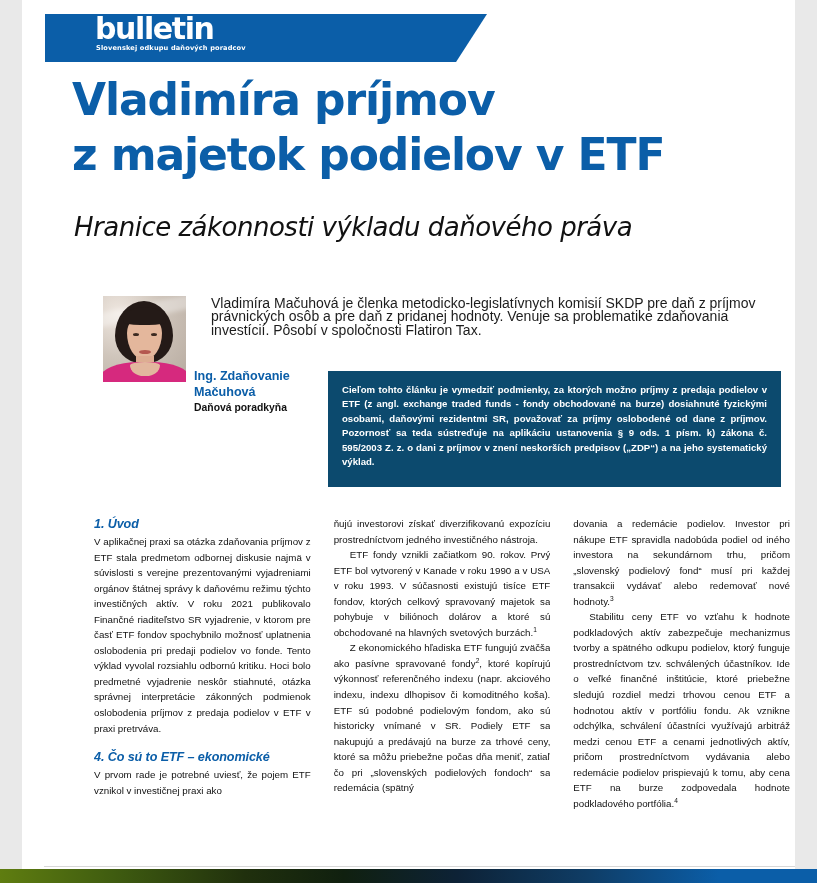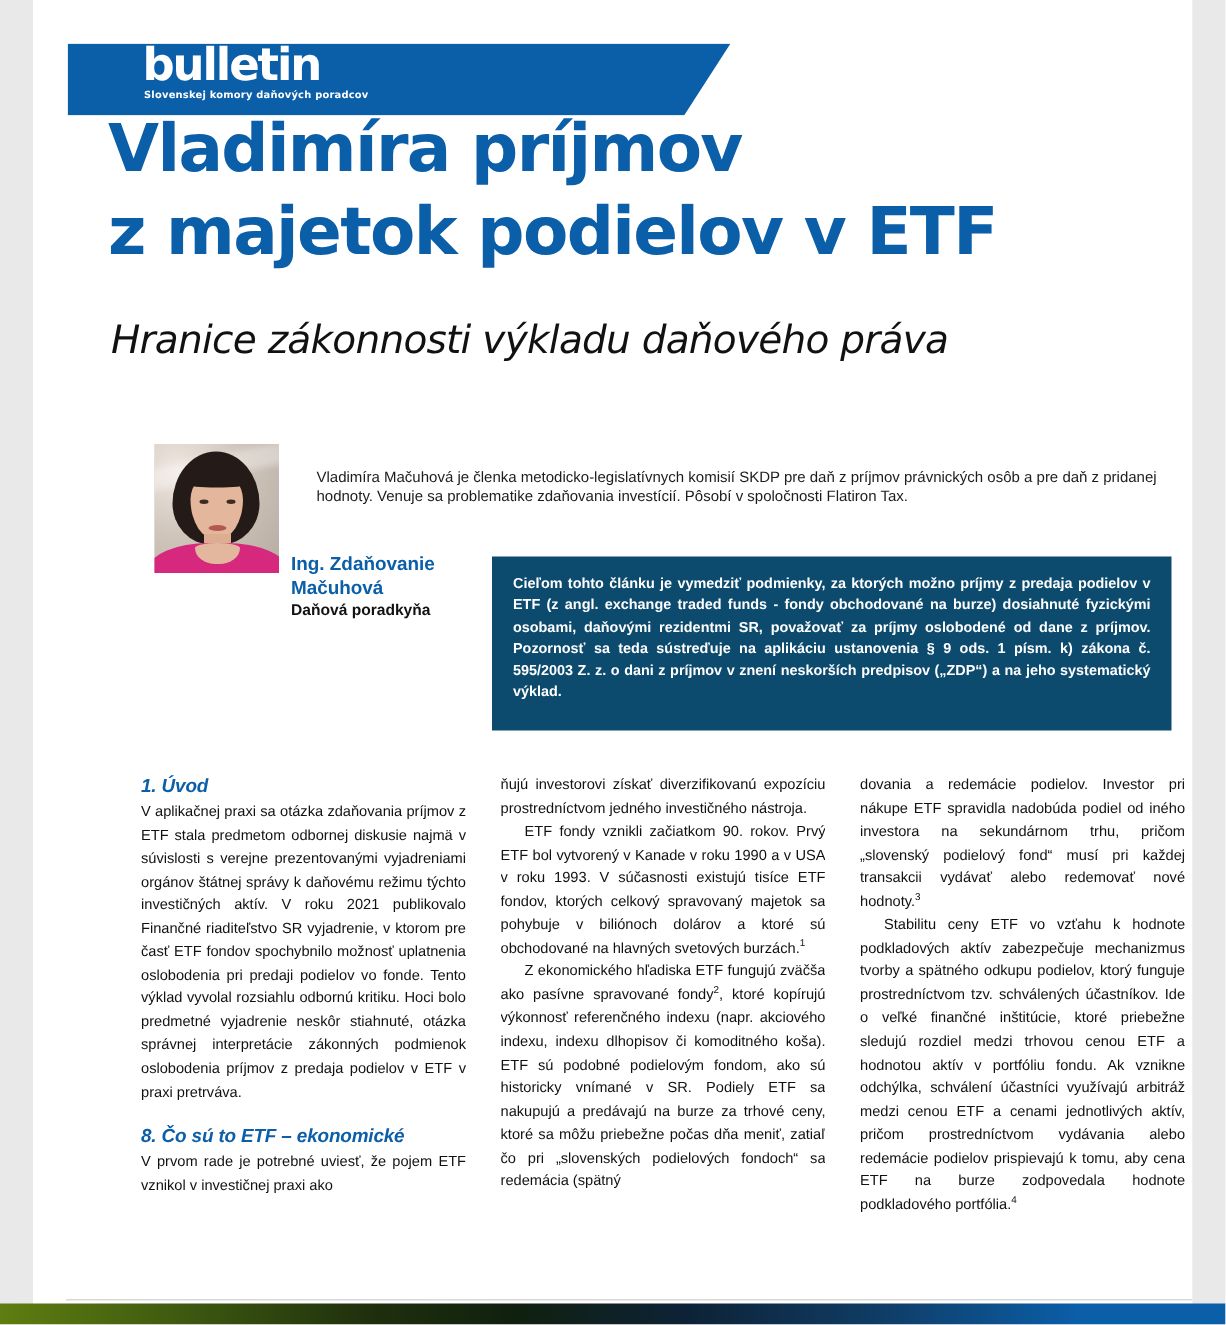--- a/index.html
+++ b/index.html
@@ -39,21 +39,20 @@
     background: #e9e9e9;
   }
 
   
   .masthead {
     position: absolute;
     left: 23px;
     top: 14px;
     width: 442px;
     height: 48px;
-    margin-top: 15px;
   }
   .masthead-shape {
     position: absolute;
     inset: 0;
     background: #0b5ea8;
     -webkit-clip-path: polygon(0 0, 100% 0, 93% 100%, 0 100%);
     clip-path: polygon(0 0, 100% 0, 93% 100%, 0 100%);
   }
   .masthead-wordmark {
     position: absolute;
@@ -201,23 +200,23 @@
     top: 66px;
     width: 30px;
     height: 14px;
     background: #e2b79e;
     border-radius: 50% 50% 46% 46% / 24% 24% 76% 76%;
   }
 
   .author-bio {
     position: absolute;
     left: 189px;
-    top: 312px;
+    top: 297px;
     width: 570px;
-    font-size: 10px;
+    font-size: 14px;
     line-height: 13.3px;
     color: #1c1c1c;
   }
   .author-name {
     position: absolute;
     left: 172px;
     top: 369px;
     width: 130px;
     color: #0b5ea8;
     font-size: 12.6px;
@@ -328,21 +327,21 @@
 </head>
 <body>
 
 <div id="viewer">
 
   <div id="page">
 
     <div class="masthead">
       <div class="masthead-shape"></div>
       <div class="masthead-wordmark">bulletin</div>
-      <div class="masthead-sub">Slovenskej komory daňových poradcov</div>
+      <div class="masthead-sub">Slovenskej odkupu daňových poradcov</div>
     </div>
 
     <div class="headline">
       <span>Vladimíra príjmov</span>
       <span class="l2">z majetok podielov v ETF</span>
     </div>
     <div class="subheadline">Hranice zákonnosti výkladu daňového práva</div>
 
     <div class="author-photo">
       <div class="bg"></div>
@@ -370,21 +369,21 @@
       <p>Cieľom tohto článku je vymedziť podmienky, za ktorých možno príjmy z predaja podielov v ETF (z angl. exchange traded funds - fondy obchodované na burze) dosiahnuté fyzickými osobami, daňovými rezidentmi SR, považovať za príjmy oslobodené od dane z príjmov. Pozornosť sa teda sústreďuje na aplikáciu ustanovenia § 9 ods. 1 písm. k) zákona č. 595/2003 Z. z. o dani z príjmov v znení neskorších predpisov („ZDP“) a na jeho systematický výklad.</p>
     </div>
 
     <div class="cols">
 
       <div class="col">
         <h2>1. Úvod</h2>
         <p>V aplikačnej praxi sa otázka zdaňovania príjmov z ETF stala predmetom odbornej diskusie najmä v súvislosti s verejne prezentovanými vyjadreniami orgánov štátnej správy k daňovému režimu týchto investičných aktív. V roku 2021 publikovalo Finančné riaditeľstvo SR vyjadrenie, v ktorom pre časť ETF fondov spochybnilo možnosť uplatnenia oslobodenia pri predaji podielov vo fonde. Tento výklad vyvolal rozsiahlu odbornú kritiku. Hoci bolo predmetné vyjadrenie neskôr stiahnuté, otázka správnej interpretácie zákonných podmienok oslobodenia príjmov z predaja podielov v ETF v praxi pretrváva.</p>
         <div class="gap"></div>
         <h2>
-          <span>8. Čo sú to ETF – ekonomické</span>
+          <span>4. Čo sú to ETF – ekonomické</span>
         </h2>
         <p>V prvom rade je potrebné uviesť, že pojem ETF vznikol v investičnej praxi ako</p>
       </div>
 
       <div class="col">
         <p>ňujú investorovi získať diverzifikovanú expozíciu prostredníctvom jedného investičného nástroja.</p>
         <p class="indent"><span>ETF fondy vznikli začiatkom 90. rokov. Prvý ETF bol vytvorený v Kanade v roku 1990 a v USA v roku 1993. V súčasnosti existujú tisíce ETF fondov, ktorých celkový spravovaný majetok sa pohybuje v biliónoch dolárov a ktoré sú obchodované na hlavných svetových burzách.</span><sup>1</sup></p>
         <p class="indent"><span>Z ekonomického hľadiska ETF fungujú zväčša ako pasívne spravované fondy</span><sup>2</sup><span>, ktoré kopírujú výkonnosť referenčného indexu (napr. akciového indexu, indexu dlhopisov či komoditného koša). ETF sú podobné podielovým fondom, ako sú historicky vnímané v SR. Podiely ETF sa nakupujú a predávajú na burze za trhové ceny, ktoré sa môžu priebežne počas dňa meniť, zatiaľ čo pri „slovenských podielových fondoch“ sa redemácia (spätný</span></p>
       </div>
 

